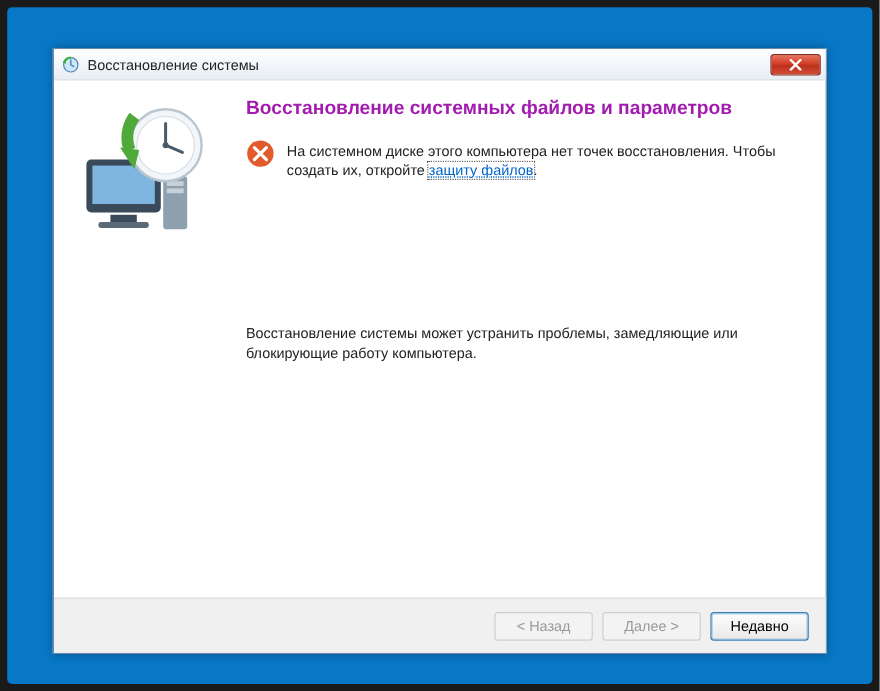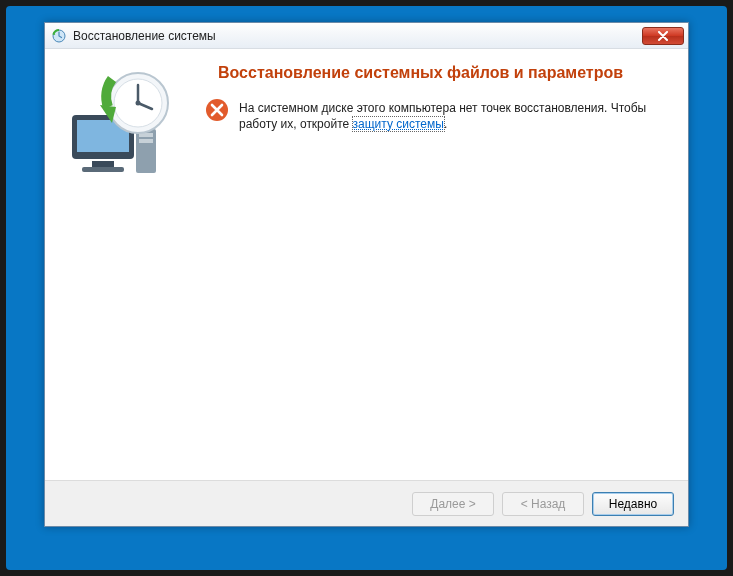--- a/index.html
+++ b/index.html
@@ -12,21 +12,21 @@
     font-family: "Segoe UI", Tahoma, sans-serif;
     font-size: 12px;
     overflow: hidden;
   }
   .outer-frame {
     margin: 6px;
     width: 721px;
     height: 564px;
     background: #0877c5;
     border-radius: 4px;
-    padding: 16px 38px;
+    padding: 34px 38px;
   }
   .window {
     width: 645px;
     height: 505px;
     background: #fff;
     border: 1px solid #6b8aa8;
     box-shadow: 0 0 8px rgba(0,0,0,0.3);
     display: flex;
     flex-direction: column;
     position: relative;
@@ -77,22 +77,22 @@
     width: 130px;
     height: 120px;
   }
   .right-pane {
     flex: 1;
     padding: 14px 26px 10px 0;
     color: #222;
   }
   .heading {
     font-size: 16px;
-    color: #c2410c;
-    margin: 0 0 14px 13px;
+    color: #a21caf;
+    margin: 0 0 14px 0;
     line-height: 1.3;
   }
   .alert-row {
     display: flex;
     gap: 10px;
     margin-bottom: 18px;
   }
   .alert-icon {
     flex: 0 0 24px;
     width: 24px;
@@ -194,29 +194,30 @@
 
       <div class="right-pane">
         <h1 class="heading">Восстановление системных файлов и параметров</h1>
 
         <div class="alert-row">
           <svg class="alert-icon" viewBox="0 0 24 24">
             <circle cx="12" cy="12" r="11" fill="#e25b2c"></circle>
             <path d="M7 7 L17 17 M17 7 L7 17" stroke="#fff" stroke-width="2.6" stroke-linecap="round"></path>
           </svg>
           <div class="alert-text">
-            <span>На системном диске этого компьютера нет точек восстановления. Чтобы работу их, откройте </span><a href="#">защиту системы</a><span>.</span>
+            <span>На системном диске этого компьютера нет точек восстановления. Чтобы создать их, откройте </span><a href="#">защиту файлов</a><span>.</span>
           </div>
         </div>
 
         <div class="info-block">
+          <p>Восстановление системы может устранить проблемы, замедляющие или блокирующие работу компьютера.</p>
         </div>
       </div>
     </div>
 
     <div class="button-bar">
+      <button class="wiz-btn" disabled="">&lt; Назад</button>
       <button class="wiz-btn" disabled="">Далее &gt;</button>
-      <button class="wiz-btn" disabled="">&lt; Назад</button>
       <button class="wiz-btn focus">Недавно</button>
     </div>
 
   </div>
 </div>
 
 </body></html>

